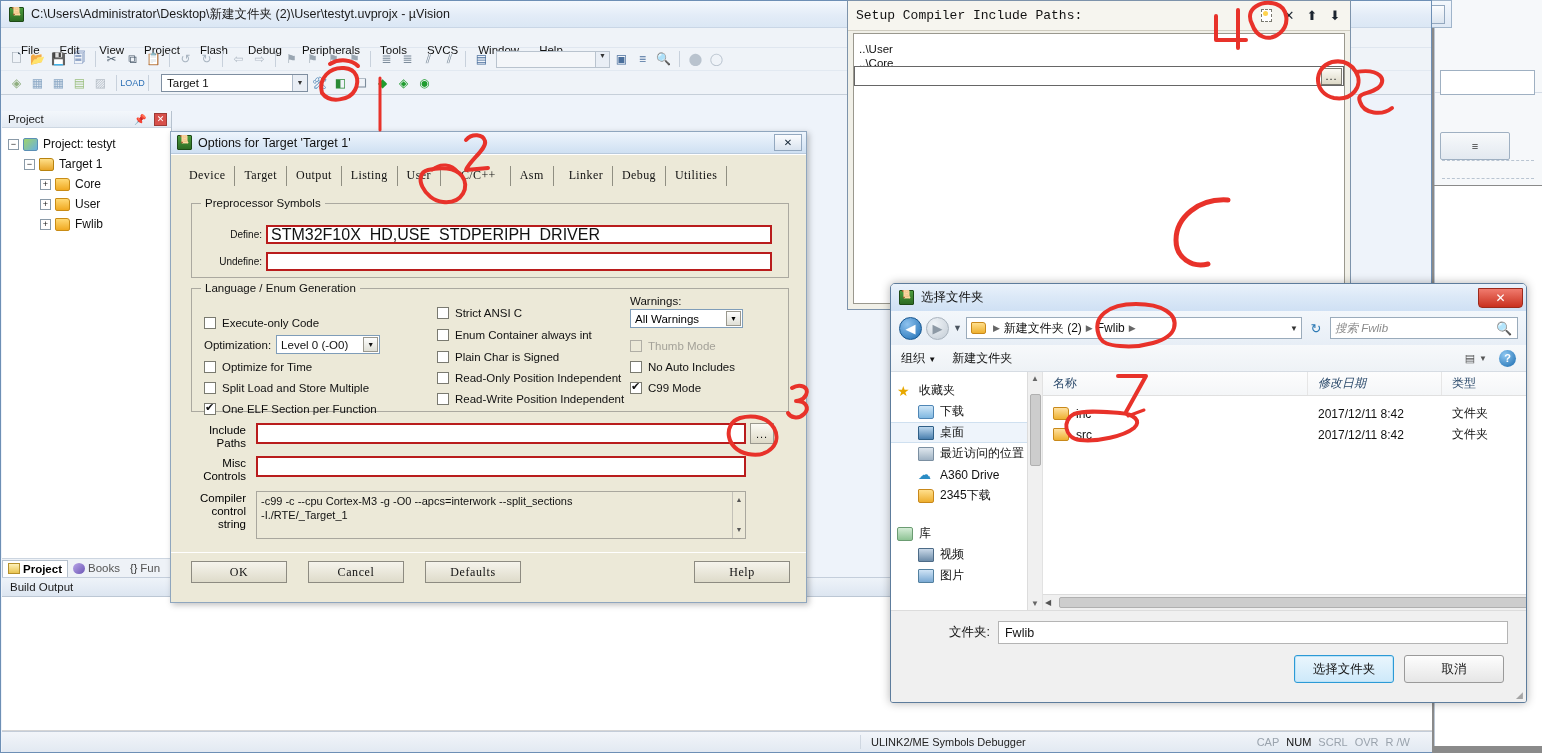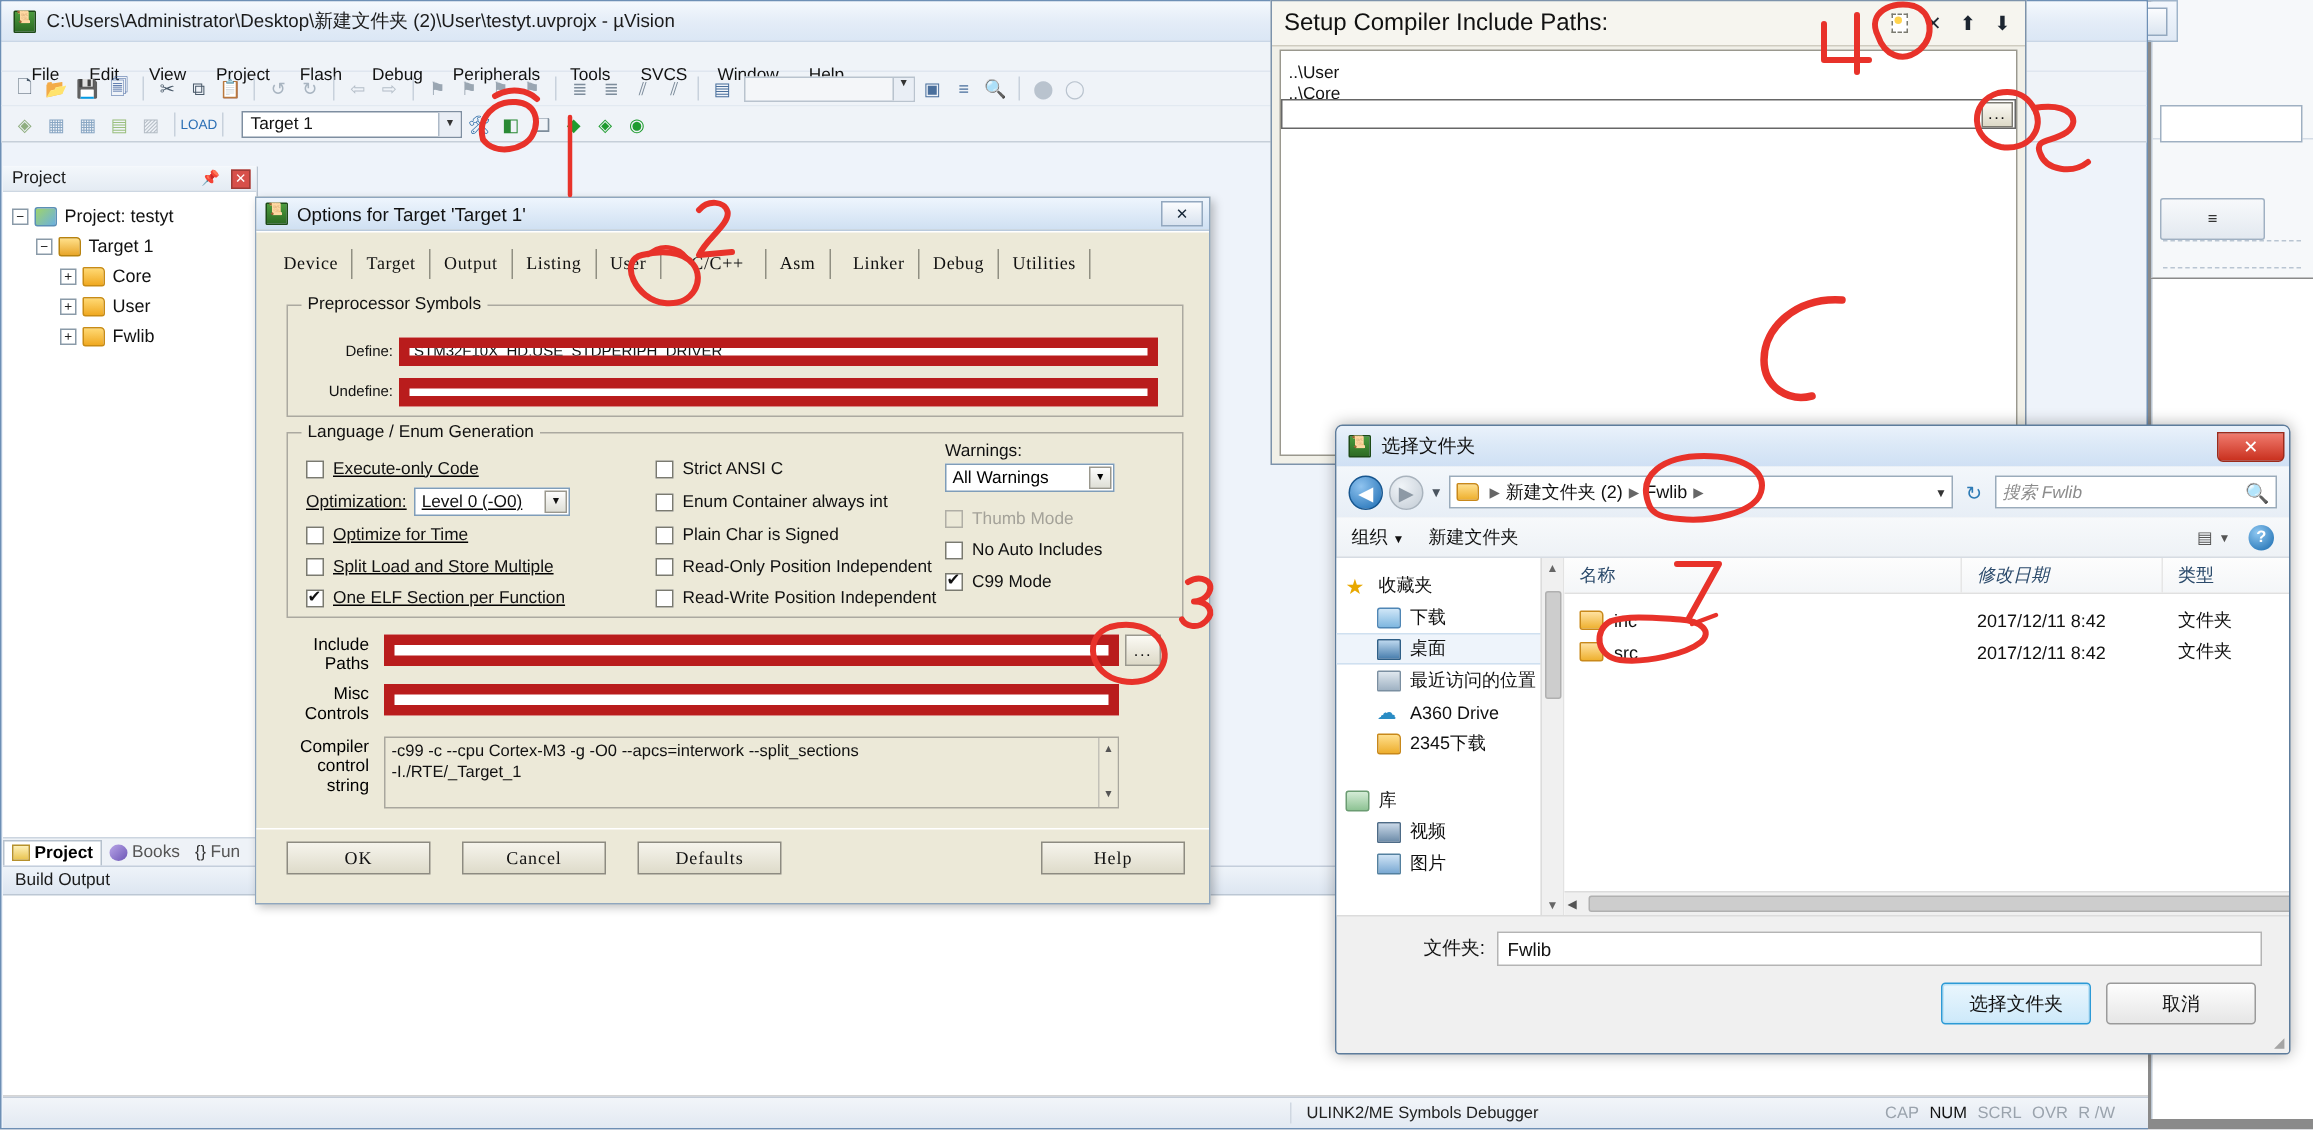--- a/index.html
+++ b/index.html
@@ -101,21 +101,21 @@
   .tabstrip { display:flex; align-items:flex-end; height:22px; margin:9px 0 0 9px;
     font-family:"Liberation Serif", serif; font-size:12px; color:#111; }
   .tab { padding:2px 9px 3px; border-right:1px solid #908f82; white-space:nowrap; letter-spacing:.4px; }
   .tab.active { font-weight:normal; }
   .tab.gap { border-right:1px solid #908f82; margin-right:6px; }
 
   .group { position:absolute; border:1px solid #aba9a0; }
   .group > .lbl { position:absolute; top:-7px; left:9px; background:#ece9d8; padding:0 4px;
     font-size:11.5px; color:#111; }
   .field-lbl { font-size:10px; color:#111; text-align:right; }
-  .tinput { background:#fff; border:7px solid #b91c1c; height:19px; font-size:10px;
+  .tinput { background:#fff; border:2px solid #b91c1c; height:19px; font-size:16px;
     padding:1px 3px; color:#111; display:flex; align-items:center; overflow:hidden;
     white-space:nowrap; font-family:"Liberation Sans", sans-serif; }
   .cbx { width:12px; height:12px; border:1px solid #7a7a70; background:#fff; flex:none;
     position:relative; }
   .cbx.chk:after { content:"\2714"; position:absolute; left:0px; top:-3px; font-size:11px; color:#111; }
   .cbx.dis { background:#ece9d8; border-color:#b0aea5; }
   .crow { display:flex; align-items:center; gap:6px; font-size:11.5px; color:#111; height:19px; }
   .crow.dis { color:#a4a299; }
   .ddown { height:19px; background:#fff; border:1px solid #7f9db9; display:flex;
     align-items:center; padding-left:4px; font-size:11.5px; position:relative; }
@@ -132,21 +132,21 @@
     align-items:center; font-size:7px; color:#555; padding:1px 0; }
   .obtn { height:22px; background:linear-gradient(180deg,#f6f4ec,#dedbca);
     border:1px solid #8d8b81; display:flex; align-items:center; justify-content:center;
     font-family:"Liberation Serif", serif; font-size:12px; color:#111; letter-spacing:.6px; }
 
   
   .dlg-inc { position:absolute; left:847px; top:0px; width:504px; height:310px;
     background:#f1f0e8; border:1px solid #7d93ab; }
   .inc-head { height:30px; display:flex; align-items:center; padding:0 4px 0 8px;
     background:#f6f5ef; border-bottom:1px solid #cfccc0; }
-  .inc-head .t { font-size:16px; color:#111; }
+  .inc-head .t { font-size:13px; color:#111;font-family:Liberation Mono, monospace; }
   .inc-tools { margin-left:auto; display:flex; align-items:center; gap:1px; }
   .itool { width:22px; height:22px; display:flex; align-items:center; justify-content:center; font-size:13px; }
   .itool .newpg { width:11px; height:13px; border:1px dashed #7a7a70; background:#fff; position:relative; }
   .itool .newpg:after { content:""; position:absolute; left:1px; top:1px; width:5px; height:5px;
     background:#ffd34d; border-radius:50%; }
   .inc-list { position:absolute; left:5px; top:32px; right:5px; bottom:5px; background:#fff;
     border:1px solid #9a988e; padding:8px 0 0 3px; font-size:11.5px; color:#111; }
   .inc-item { height:14px; line-height:14px; padding-left:2px; }
   .inc-edit { position:absolute; left:0px; right:0px; height:20px; background:#fff;
     border:1px solid #666; display:flex; align-items:center; }
@@ -488,21 +488,21 @@
         </div>
         <span class="field-lbl" style="position:absolute;left:8px;top:52px;width:62px;">Undefine:</span>
         <div class="tinput" style="position:absolute;left:74px;top:48px;width:506px;">
           <span></span>
         </div>
       </div>
 
       <div class="group" style="left:20px; top:133px; width:598px; height:124px;">
         <span class="lbl">Language / Enum Generation</span>
 
-        <div style="position:absolute;left:12px;top:14px;width:230px;text-decoration:underline;">
+        <div style="position:absolute;left:12px;top:24px;width:230px;">
           <div class="crow">
             <span class="cbx"></span>
             <span>Execute-only Code</span>
           </div>
           <div class="crow" style="margin-top:3px;gap:5px;">
             <span>Optimization:</span>
             <span class="ddown" style="width:104px;">
               <span>Level 0 (-O0)</span>
               <span class="ar">▼</span>
             </span>

